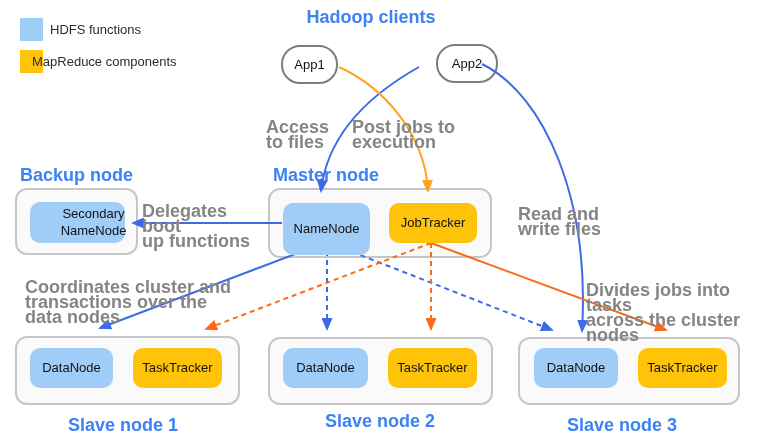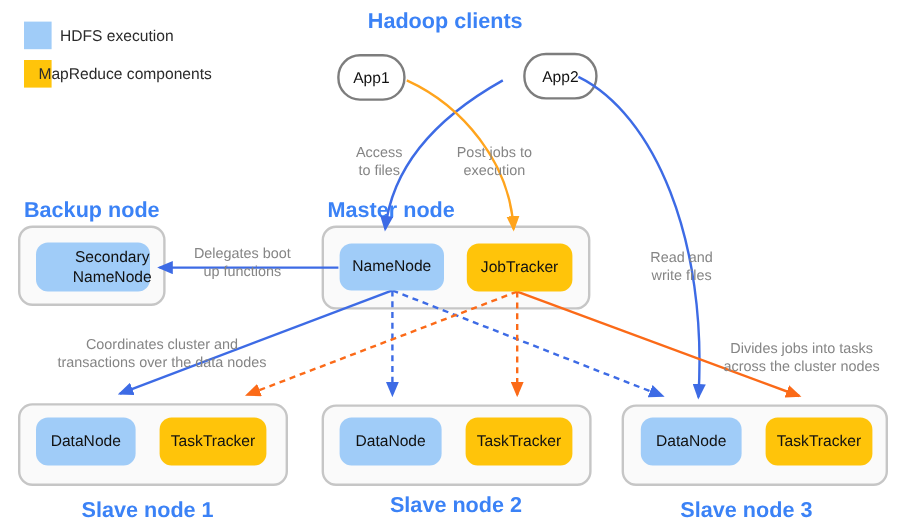--- a/index.html
+++ b/index.html
@@ -3,22 +3,22 @@
 <meta charset="utf-8">
 <style>
   html,body{margin:0;padding:0;background:#ffffff;}
   .canvas{
     position:relative;width:762px;height:437px;background:#ffffff;
     font-family:"Liberation Sans", sans-serif;overflow:hidden;
   }
   .abs{position:absolute;}
   .section-title{font-size:18px;font-weight:bold;color:#3b82f6;white-space:nowrap;}
   .annotation{
-    font-size:12px;line-height:15px;color:var(--annotation-gray);
-    text-align:center;white-space:pre-line;
+    font-size:18px;line-height:15px;color:var(--annotation-gray);
+    text-align:left;white-space:pre-line;font-weight:bold;
   }
   .container{
     position:absolute;border:2px solid #c6c6c6;border-radius:12px;
     background:#fafafa;box-sizing:border-box;
   }
   .node-box{
     position:absolute;border-radius:10px;display:flex;align-items:center;
     justify-content:center;font-size:13px;color:#111;text-align:center;
     line-height:1.25;box-sizing:border-box;
   }
@@ -39,21 +39,21 @@
   .mk-blue{fill:var(--arrow-blue);}
   .mk-orange{fill:var(--arrow-orange);}
   .mk-lorange{fill:var(--arrow-light-orange);}
 </style>
 </head>
 <body>
 
 <div class="canvas">
 
   <div class="legend-swatch hdfs" style="left:20px;top:18px;"></div>
-  <div class="legend-label" style="left:50px;top:22px;">HDFS execution</div>
+  <div class="legend-label" style="left:50px;top:22px;">HDFS functions</div>
   <div class="legend-swatch mapreduce" style="left:20px;top:50px;"></div>
   <div class="legend-label" style="left:32px;top:54px;">MapReduce components</div>
 
   <div class="abs section-title" style="left:280px;top:7px;width:182px;text-align:center;">Hadoop clients</div>
   <div class="app-box" style="left:281px;top:45px;width:57px;height:39px;">
     <span>App1</span>
   </div>
   <div class="app-box" style="left:436px;top:44px;width:62px;height:39px;">
     <span>App2</span>
   </div>
@@ -94,21 +94,21 @@
 
     <line x1="327" y1="242" x2="100" y2="328" class="st-blue" marker-end="url(#m-blue)"></line>
     <line x1="327" y1="242" x2="327" y2="329" class="st-blue dashed" marker-end="url(#m-blue)"></line>
     <line x1="327" y1="242" x2="552" y2="330" class="st-blue dashed" marker-end="url(#m-blue)"></line>
 
     <line x1="431" y1="243" x2="206" y2="329" class="st-orange dashed" marker-end="url(#m-orange)"></line>
     <line x1="431" y1="243" x2="431" y2="329" class="st-orange dashed" marker-end="url(#m-orange)"></line>
     <line x1="431" y1="243" x2="666" y2="330" class="st-orange" marker-end="url(#m-orange)"></line>
   </svg>
 
-  <div class="node-box hdfs" style="left:283px;top:203px;width:87px;height:39px;">
+  <div class="node-box hdfs" style="left:283px;top:203px;width:87px;height:52px;">
     <span>NameNode</span>
   </div>
   <div class="node-box mapreduce" style="left:389px;top:203px;width:88px;height:40px;">
     <span>JobTracker</span>
   </div>
 
   <div class="node-box hdfs" style="left:30px;top:348px;width:83px;height:40px;">
     <span>DataNode</span>
   </div>
   <div class="node-box mapreduce" style="left:133px;top:348px;width:89px;height:40px;">

